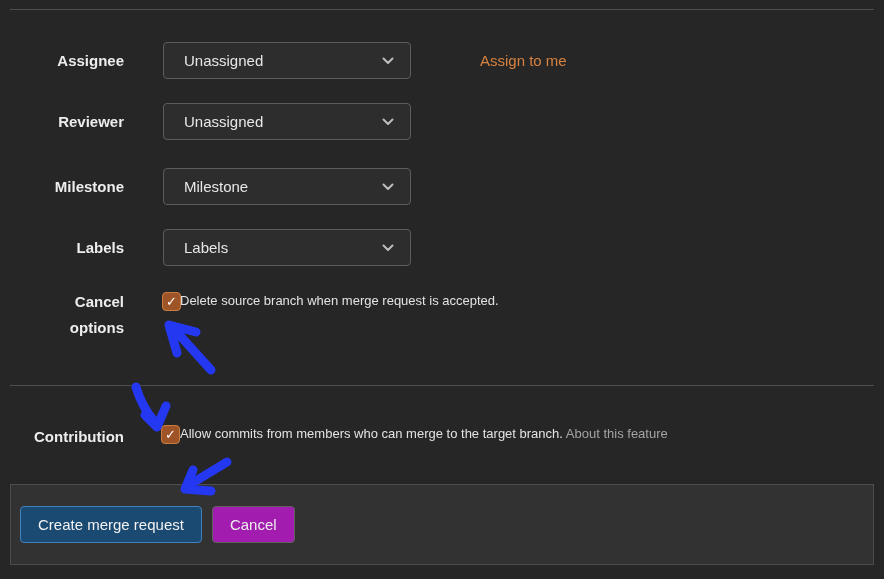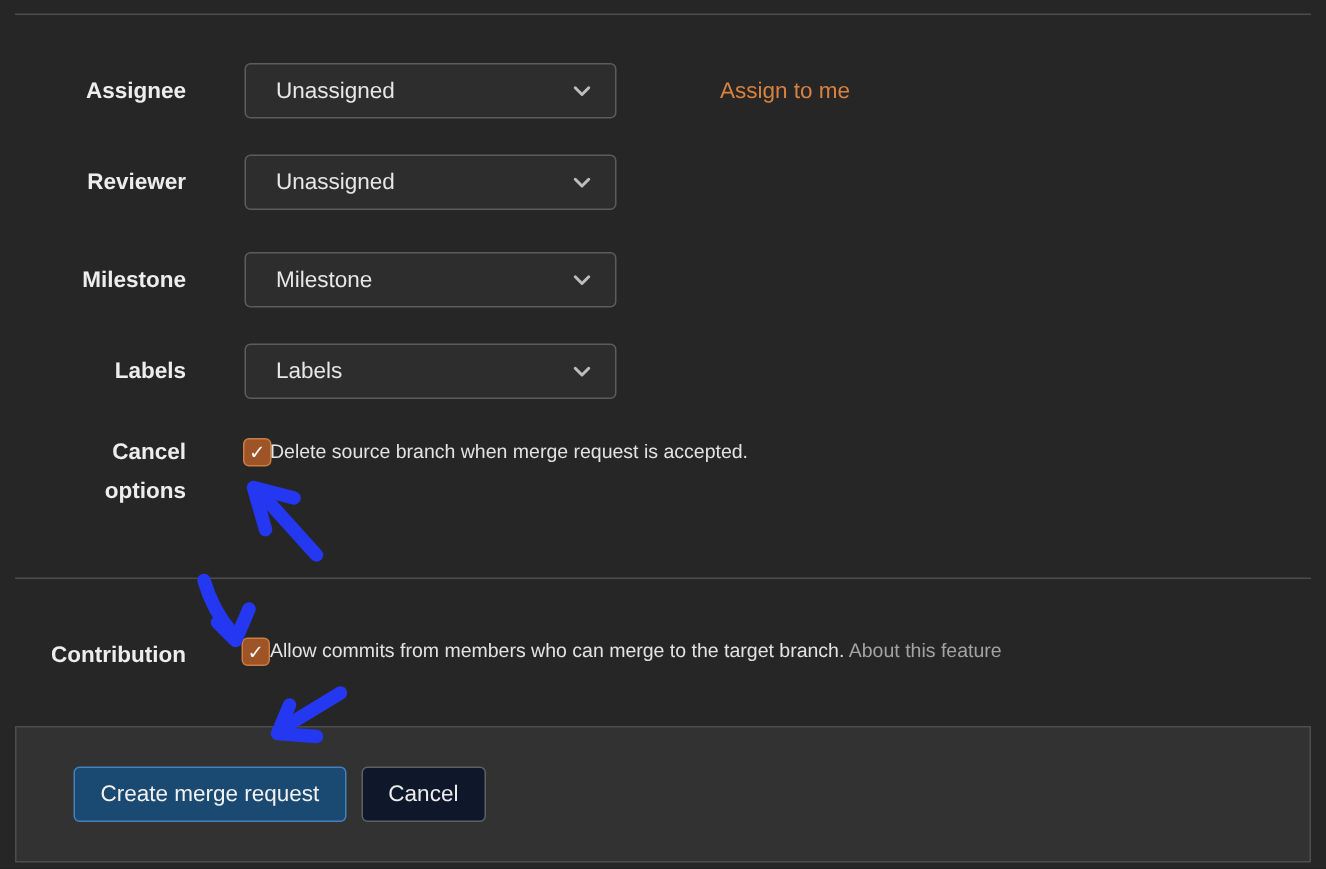--- a/index.html
+++ b/index.html
@@ -52,34 +52,34 @@
   .label-wrap {
     position:absolute; left:0; width:124px;
     display:flex; justify-content:flex-end;
   }
   .label-wrap .inner {
     max-width:72px; text-align:right; font-weight:bold; font-size:15px;
     color:#ededed; line-height:26px;
   }
 
   .footer {
-    position:absolute; left:10px; top:484px; width:864px; height:91px;
+    position:absolute; left:10px; top:484px; width:864px; height:81px;
     background:#323232; border:1px solid #4d4d4d;
-    display:flex; align-items:center; padding-left:38px; gap:10px;
+    display:flex; align-items:center; padding-left:9px; gap:10px;
   }
   .btn {
     height:37px; border-radius:4px; font-size:15px;
     display:inline-flex; align-items:center; justify-content:center;
     padding:0 17px; cursor:pointer; font-family:inherit;
   }
   .btn.primary {
     background:#1a4971; border:1px solid #4381bc; color:#f2f2f2;
   }
   .btn.secondary {
-    background:#0f172a; border:1px solid #606060; color:#ededed;
+    background:#a21caf; border:1px solid #606060; color:#ededed;
   }
 
   .arrows {
     position:absolute; left:0; top:0; width:884px; height:579px;
     pointer-events:none; z-index:10;
   }
 </style>
 </head>
 <body>
 

